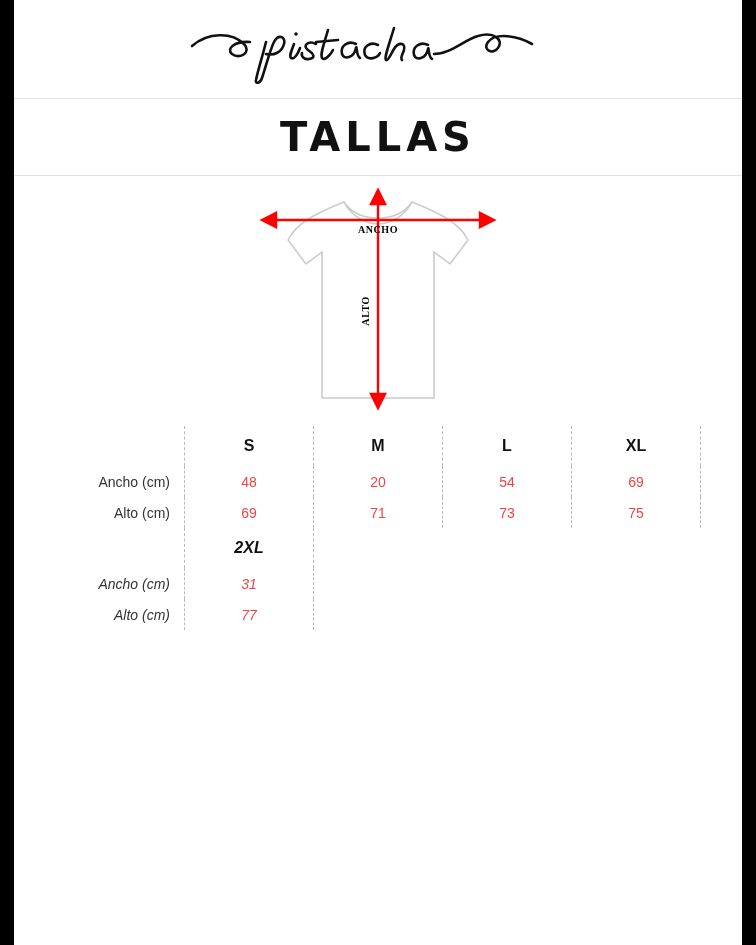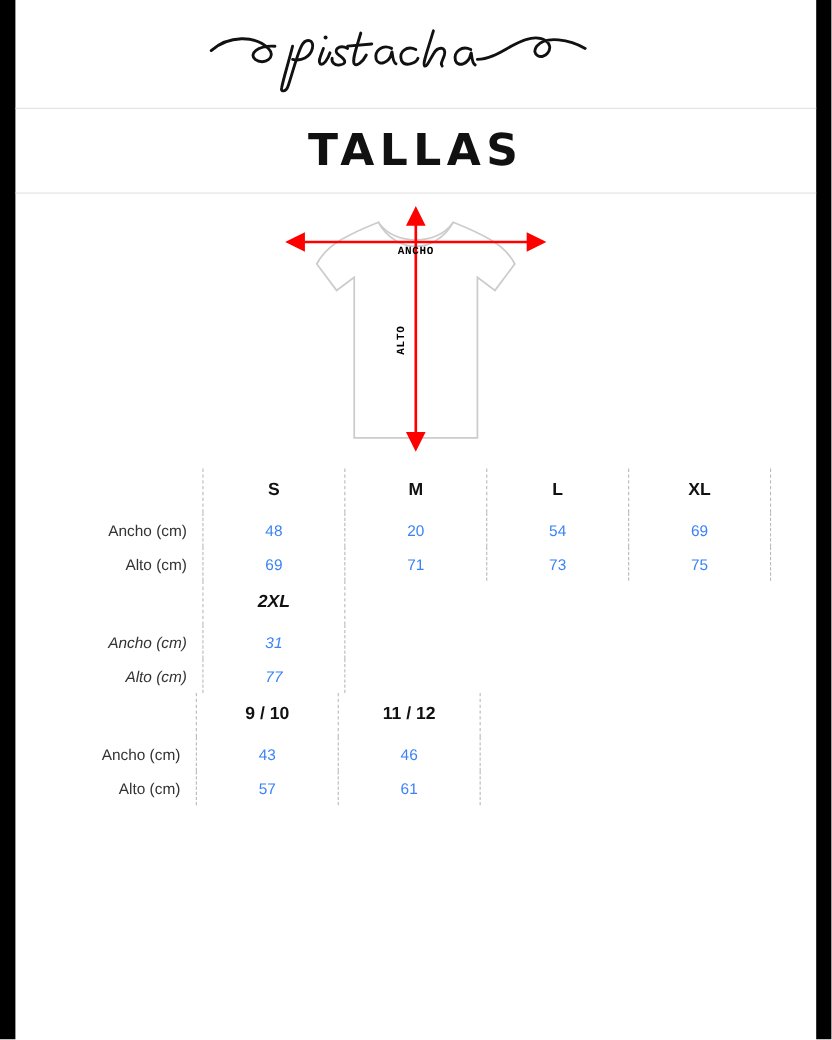--- a/index.html
+++ b/index.html
@@ -74,21 +74,21 @@
     left: 50%;
     top: 4px;
     transform: translateX(-50%);
   }
   .dim-label {
     position: absolute;
     font-size: 10px;
     font-weight: bold;
     letter-spacing: 0.6px;
     color: #000;
-    font-family: Liberation Mono, monospace;
+    font-family: Liberation Serif, serif;
   }
   .dim-ancho {
     left: 50%;
     transform: translateX(-50%);
     top: 48px;
   }
   .dim-alto {
     left: 50%;
     margin-left: -18px;
     top: 120px;
@@ -104,21 +104,21 @@
   table.size-table {
     border-collapse: collapse;
     margin: 0;
   }
   table.size-table td,
   table.size-table th {
     padding: 0;
     text-align: center;
     font-weight: normal;
     font-size: 14px;
-    color: #3b82f6;
+    color: #ef4444;
     font-family: "Liberation Sans", sans-serif;
     height: 31px;
     vertical-align: middle;
   }
   table.size-table .rowlabel {
     text-align: right;
     padding-right: 14px;
     font-size: 14px;
     color: #333;
     white-space: nowrap;
@@ -252,37 +252,16 @@
             <td class="cell">31</td>
           </tr>
           <tr>
             <td class="rowlabel">Alto (cm)</td>
             <td class="cell">77</td>
           </tr>
         </tbody>
       </table>
 
 
-      <table class="size-table grp-kid2">
-        <thead>
-          <tr>
-            <td style="width:164px"></td>
-            <td class="cell" style="width:128px">9 / 10</td>
-            <td class="cell" style="width:128px">11 / 12</td>
-          </tr>
-        </thead>
-        <tbody>
-          <tr>
-            <td class="rowlabel">Ancho (cm)</td>
-            <td class="cell">43</td>
-            <td class="cell">46</td>
-          </tr>
-          <tr>
-            <td class="rowlabel">Alto (cm)</td>
-            <td class="cell">57</td>
-            <td class="cell">61</td>
-          </tr>
-        </tbody>
-      </table>
 
     </div>
   </div>
 </div>
 
 </body></html>

